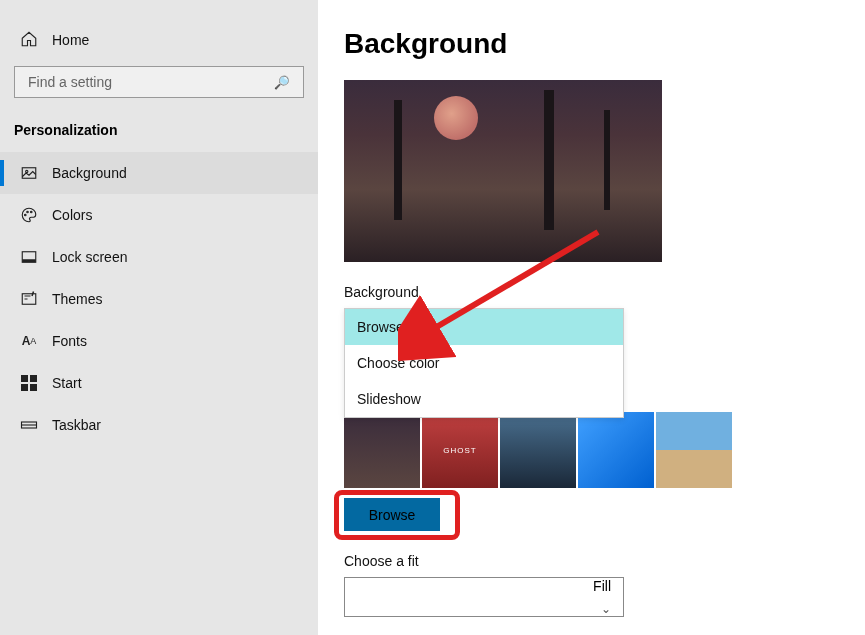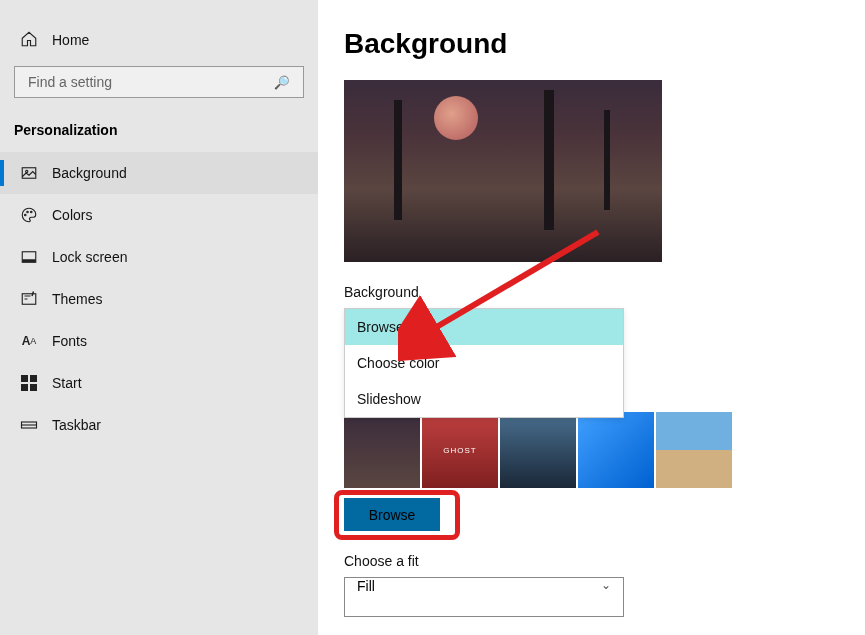--- a/index.html
+++ b/index.html
@@ -53,21 +53,21 @@
     .thumb.t1 { background: linear-gradient(180deg,#3a2c3c,#5a4540); }
     .thumb.t2 { background: linear-gradient(180deg,#c04040,#802020); display:flex; align-items:center; justify-content:center; color:#fff; font-size:8px; letter-spacing:1px; }
     .thumb.t3 { background: linear-gradient(180deg,#4a7090 0%,#1a2838 100%); }
     .thumb.t4 { background: linear-gradient(135deg,#40a0ff,#0060d0); }
     .thumb.t5 { background: linear-gradient(180deg,#70b0e0 50%,#d0b080 50%); }
     
     .browse-wrap { position:relative; display:inline-block; margin-top:10px; }
     .browse-btn { width: 96px; height: 33px; background: #0369a1; border: none; font-size: 14px; color: #000; cursor: pointer; }
     .browse-highlight { position:absolute; top:-8px; left:-10px; width:126px; height:50px; border:5px solid #e02020; border-radius:8px; pointer-events:none; }
     
-    .fit-select { width: 280px; height: 40px; border: 1px solid #888; background: #fff; display: flex; align-items: flex-start; justify-content: space-between; padding: 0 12px; font-size: 14px; cursor:pointer; }
+    .fit-select { width: 280px; height: 40px; border: 1px solid #888; background: #fff; display: flex; align-items: flex-end; justify-content: space-between; padding: 0 12px; font-size: 14px; cursor:pointer;flex-direction:column; }
     .chevron { color:#555; font-size:12px; }
     
     .arrow-svg { position:absolute; left: 398px; top: 222px; pointer-events:none; z-index: 10; }
   </style>
 </head>
 <body>
 
 <div class="sidebar">
   <div class="home-row">
     <span class="home-icon">

